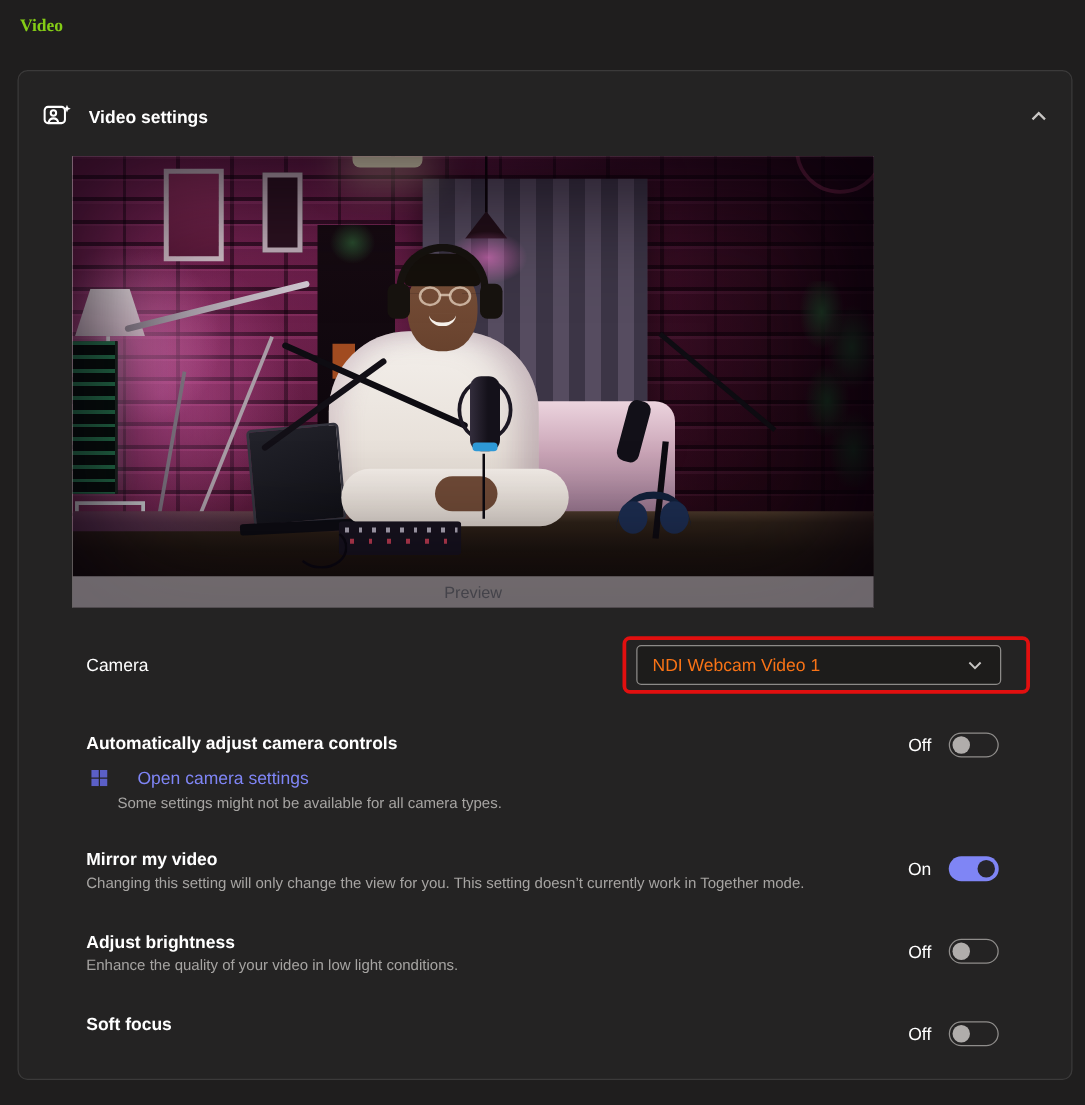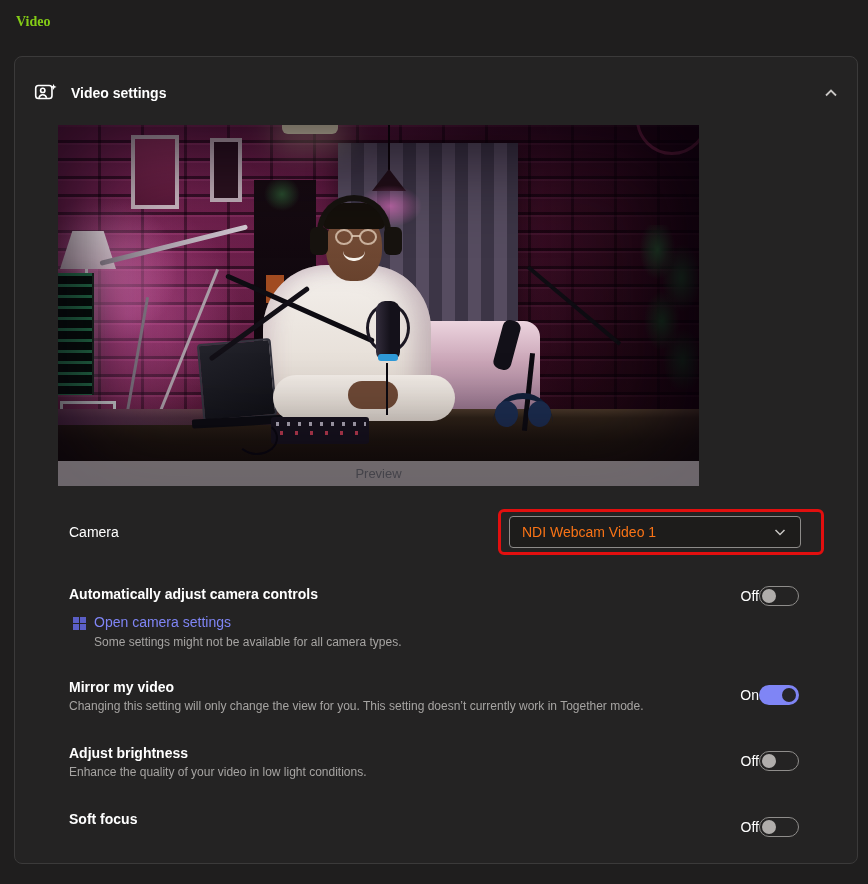--- a/index.html
+++ b/index.html
@@ -124,24 +124,24 @@
   .red-box { position:absolute; left:483px; top:452px; width:326px; height:46px; border:3px solid #e20f0f; border-radius:6px; }
   .dropdown { position:absolute; left:8px; top:4px; width:292px; height:32px; background:#1d1c1b;
       border:1px solid #8d8b89; border-radius:4px; display:flex; align-items:center; justify-content:space-between;
       padding:0 12px; cursor:pointer; }
   .dropdown-value { font-size:14px; color:#f97316; }
   .chev-down { width:16px; height:16px; color:#c8c6c4; }
 
   
   .row-title { position:absolute; left:54px; font-size:14px; font-weight:600; color:#ffffff; }
   .row-desc { position:absolute; font-size:12px; color:#a6a4a2; }
-  .link-row { position:absolute; left:58px; top:557px; display:flex; align-items:center; gap:8px; cursor:pointer; }
+  .link-row { position:absolute; left:58px; top:557px; display:flex; align-items:center; gap:24px; cursor:pointer; }
   .win-icon { width:13px; height:13px; display:inline-block; }
   .link-label { font-size:14px; color:#7f85f5; }
-  .toggle-group { position:absolute; right:58px; display:flex; align-items:center; gap:0; }
+  .toggle-group { position:absolute; right:58px; display:flex; align-items:center; gap:14px; }
   .toggle-state { font-size:14px; color:#ffffff; }
   .toggle { position:relative; width:40px; height:20px; border-radius:10px; cursor:pointer; }
   .toggle.off { border:1px solid #8f8d8b; background:transparent; }
   .toggle.off .knob { position:absolute; left:2px; top:2px; width:14px; height:14px; border-radius:50%; background:#b0adab; }
   .toggle.on { background:#7f85f5; }
   .toggle.on .knob { position:absolute; right:3px; top:3px; width:14px; height:14px; border-radius:50%; background:#26252a; }
 </style>
 </head>
 <body>
 

